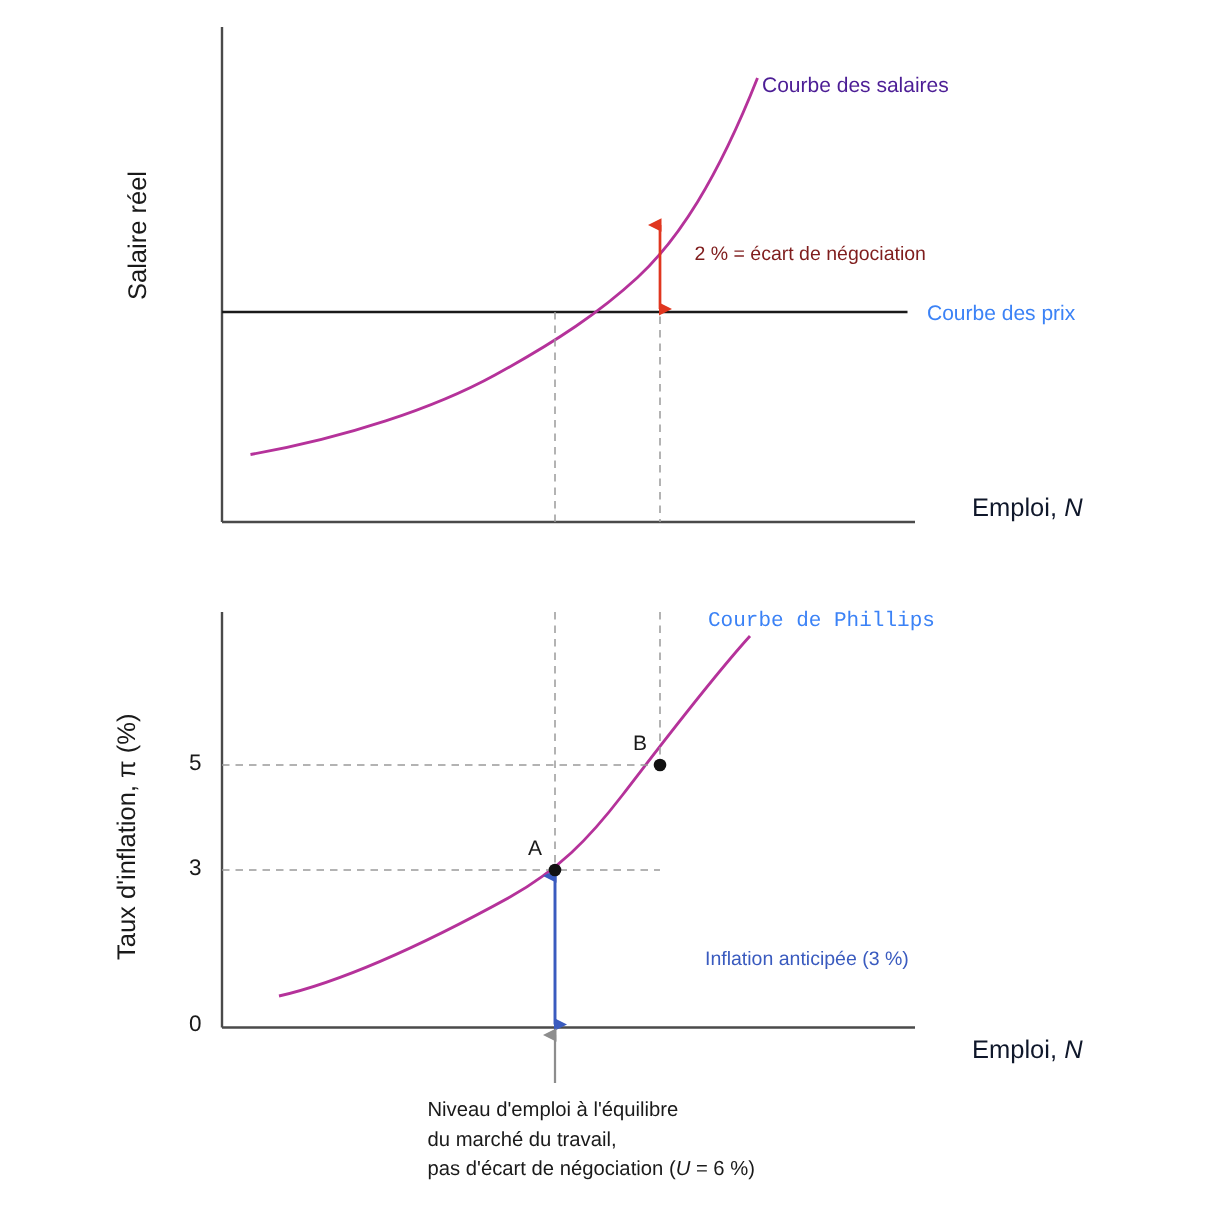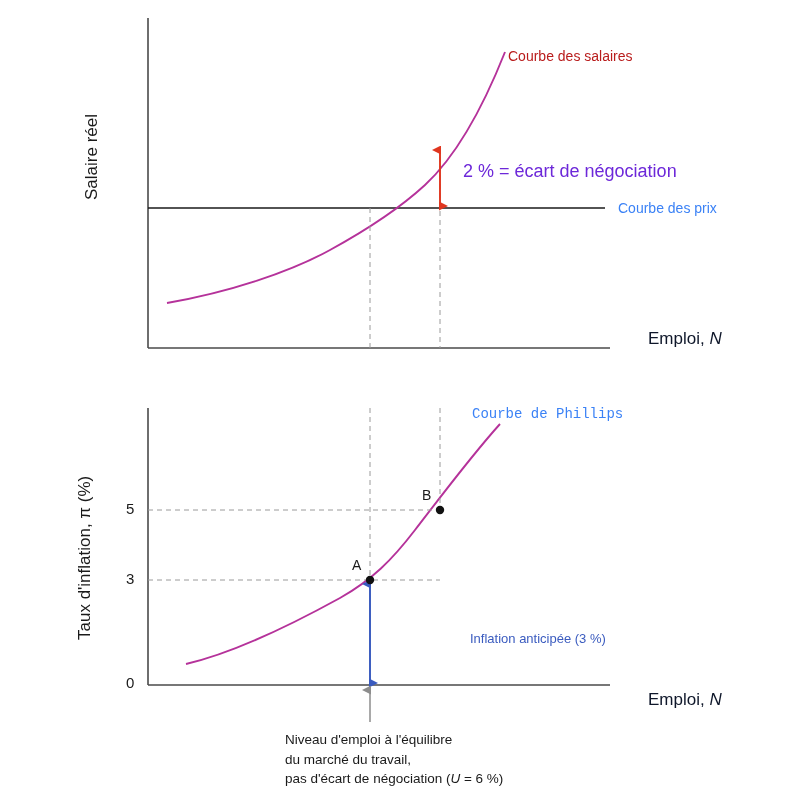--- a/index.html
+++ b/index.html
@@ -36,29 +36,29 @@
     transform: rotate(-90deg);
   }
   .tick {
     font-size: 15px;
     color: #1a1a1a;
   }
   .curve-lbl {
     font-size: 14px;
   }
   .magenta {
-    color: #b91c1c;
+    color: #4c1d95;
     text-align: right;
   }
   .dark {
     color: #3b82f6;
   }
   .red {
-    color: #6d28d9;
-    font-size: 18px;
+    color: #7f1d1d;
+    font-size: 13px;
   }
   .blue {
     color: #3a5bbf;
     font-size: 13px;
     text-align: center;
   }
   .point-lbl {
     font-size: 14px;
     color: #1a1a1a;
   }

